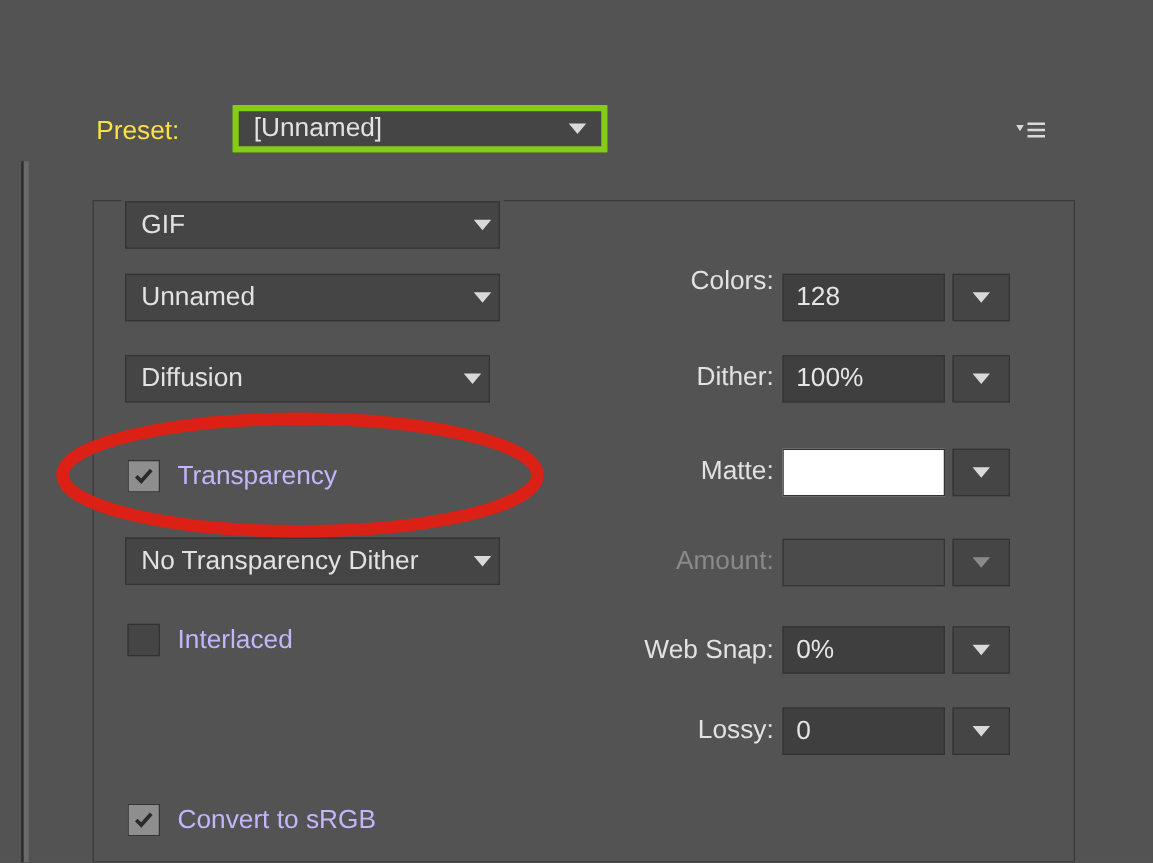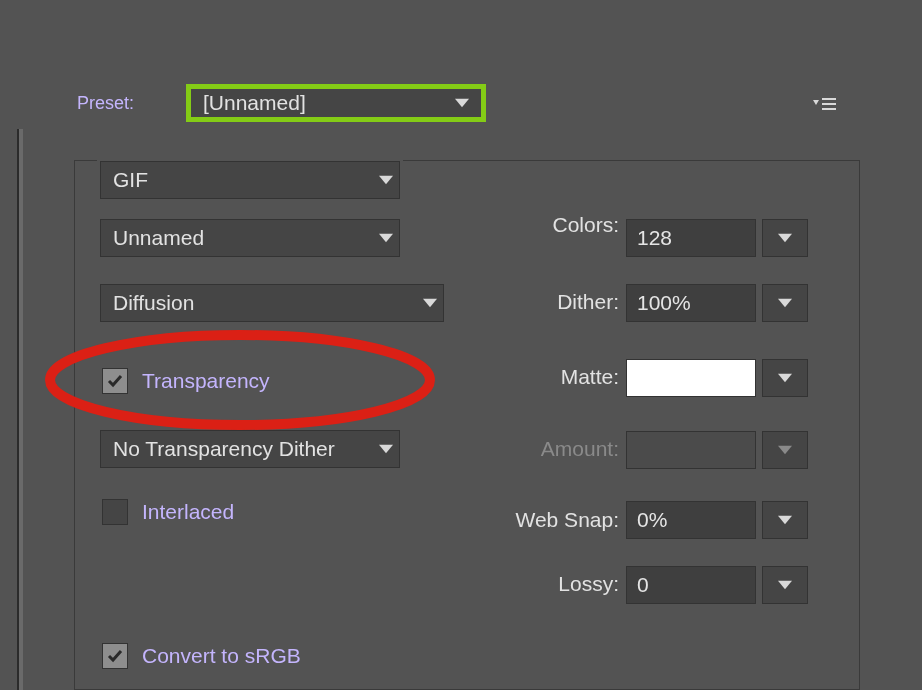--- a/index.html
+++ b/index.html
@@ -36,22 +36,22 @@
     width: 4px;
     height: 561px;
     background: #6a6a6a;
   }
 
   
   .preset-label {
     position: absolute;
     left: 77px;
     top: 93px;
-    font-size: 18px;
-    color: #c4b5fd;
+    font-size: 21px;
+    color: #fde047;
   }
 
   .preset-dropdown {
     position: absolute;
     left: 186px;
     top: 84px;
     width: 300px;
     height: 38px;
     background: #454545;
     border: 5px solid #84cc16;
@@ -130,21 +130,21 @@
 
   
   .algo-dropdown {
     left: 100px;
     top: 219px;
     width: 300px;
   }
   .dither-dropdown {
     left: 100px;
     top: 284px;
-    width: 344px;
+    width: 292px;
   }
   .nodither-dropdown {
     left: 100px;
     top: 430px;
     width: 300px;
   }
 
   
   .chk-row {
     position: absolute;

